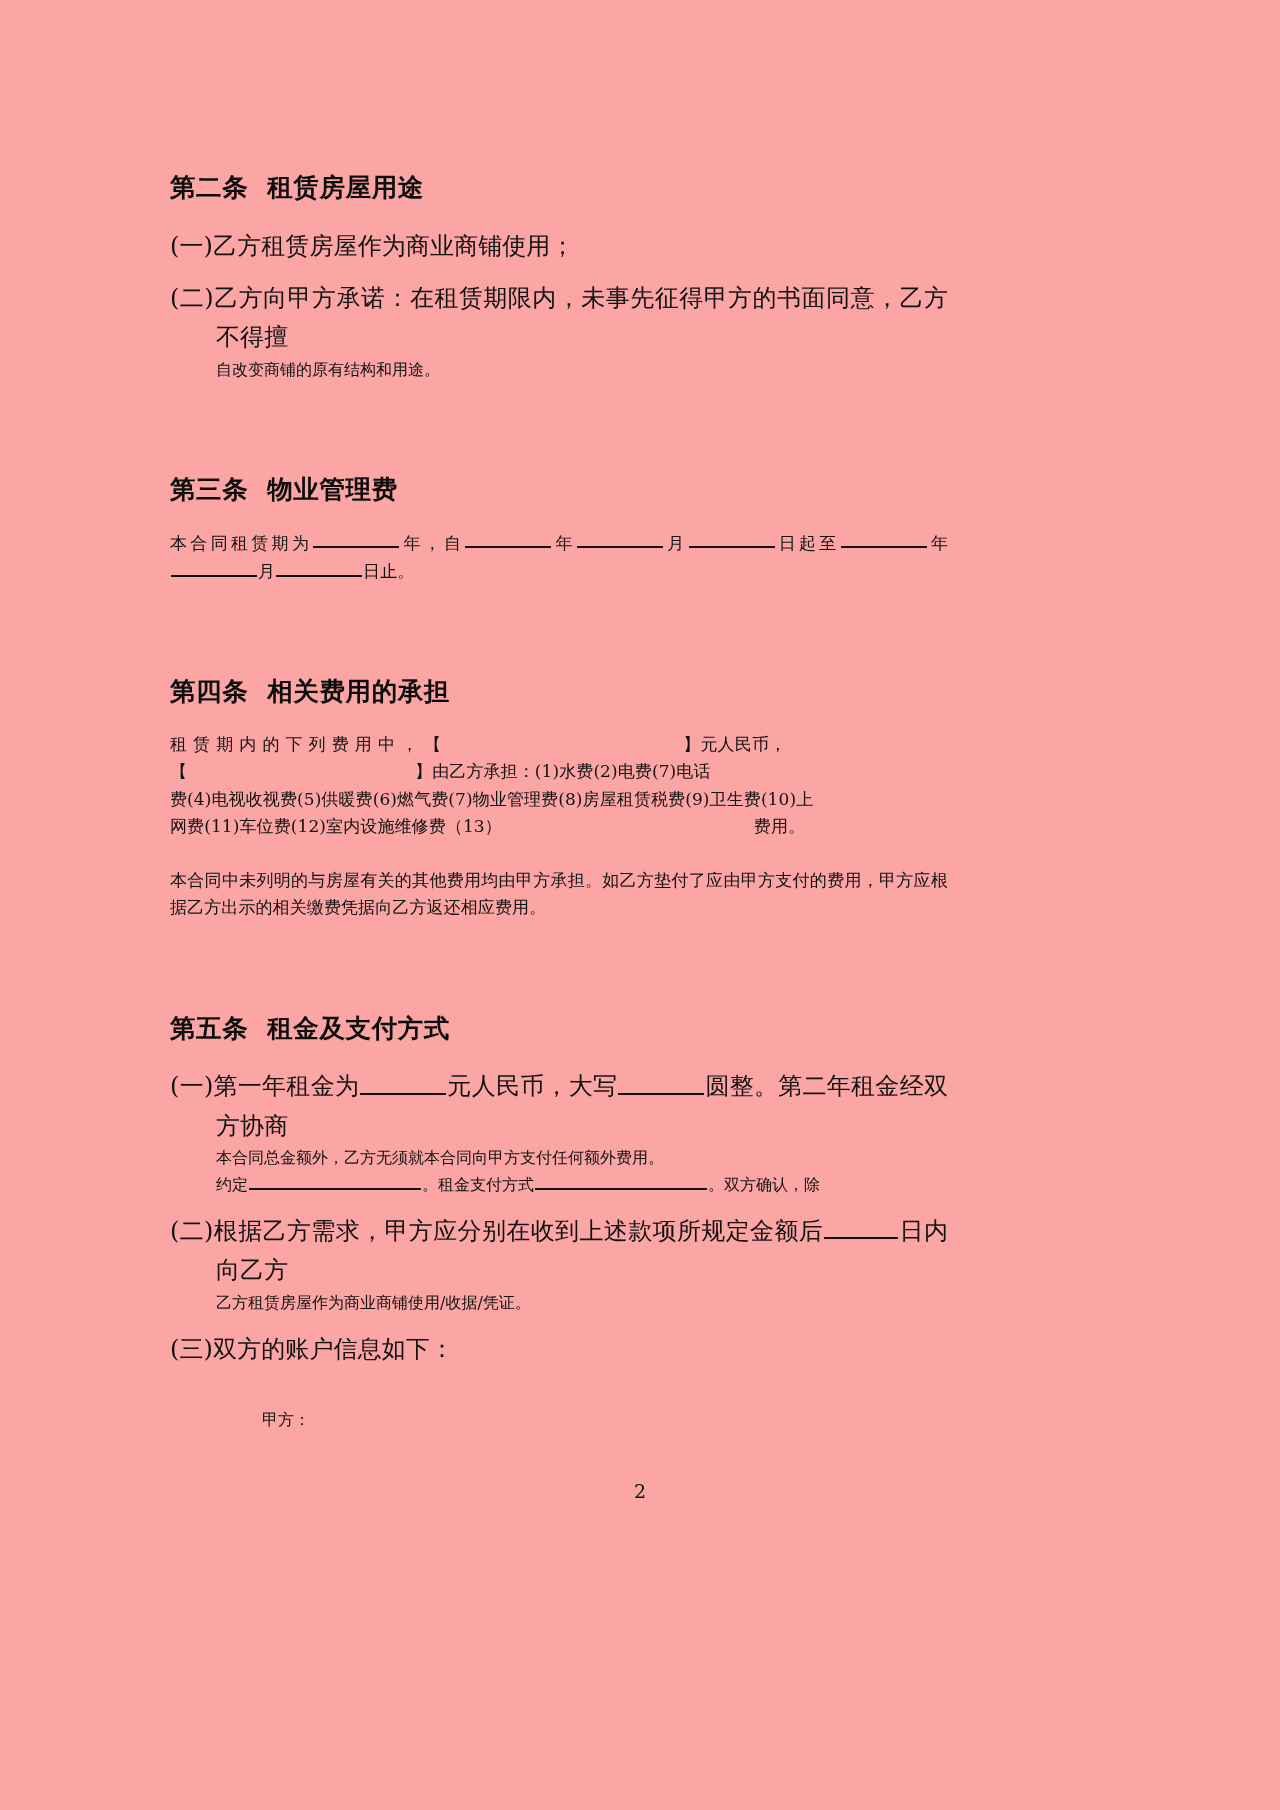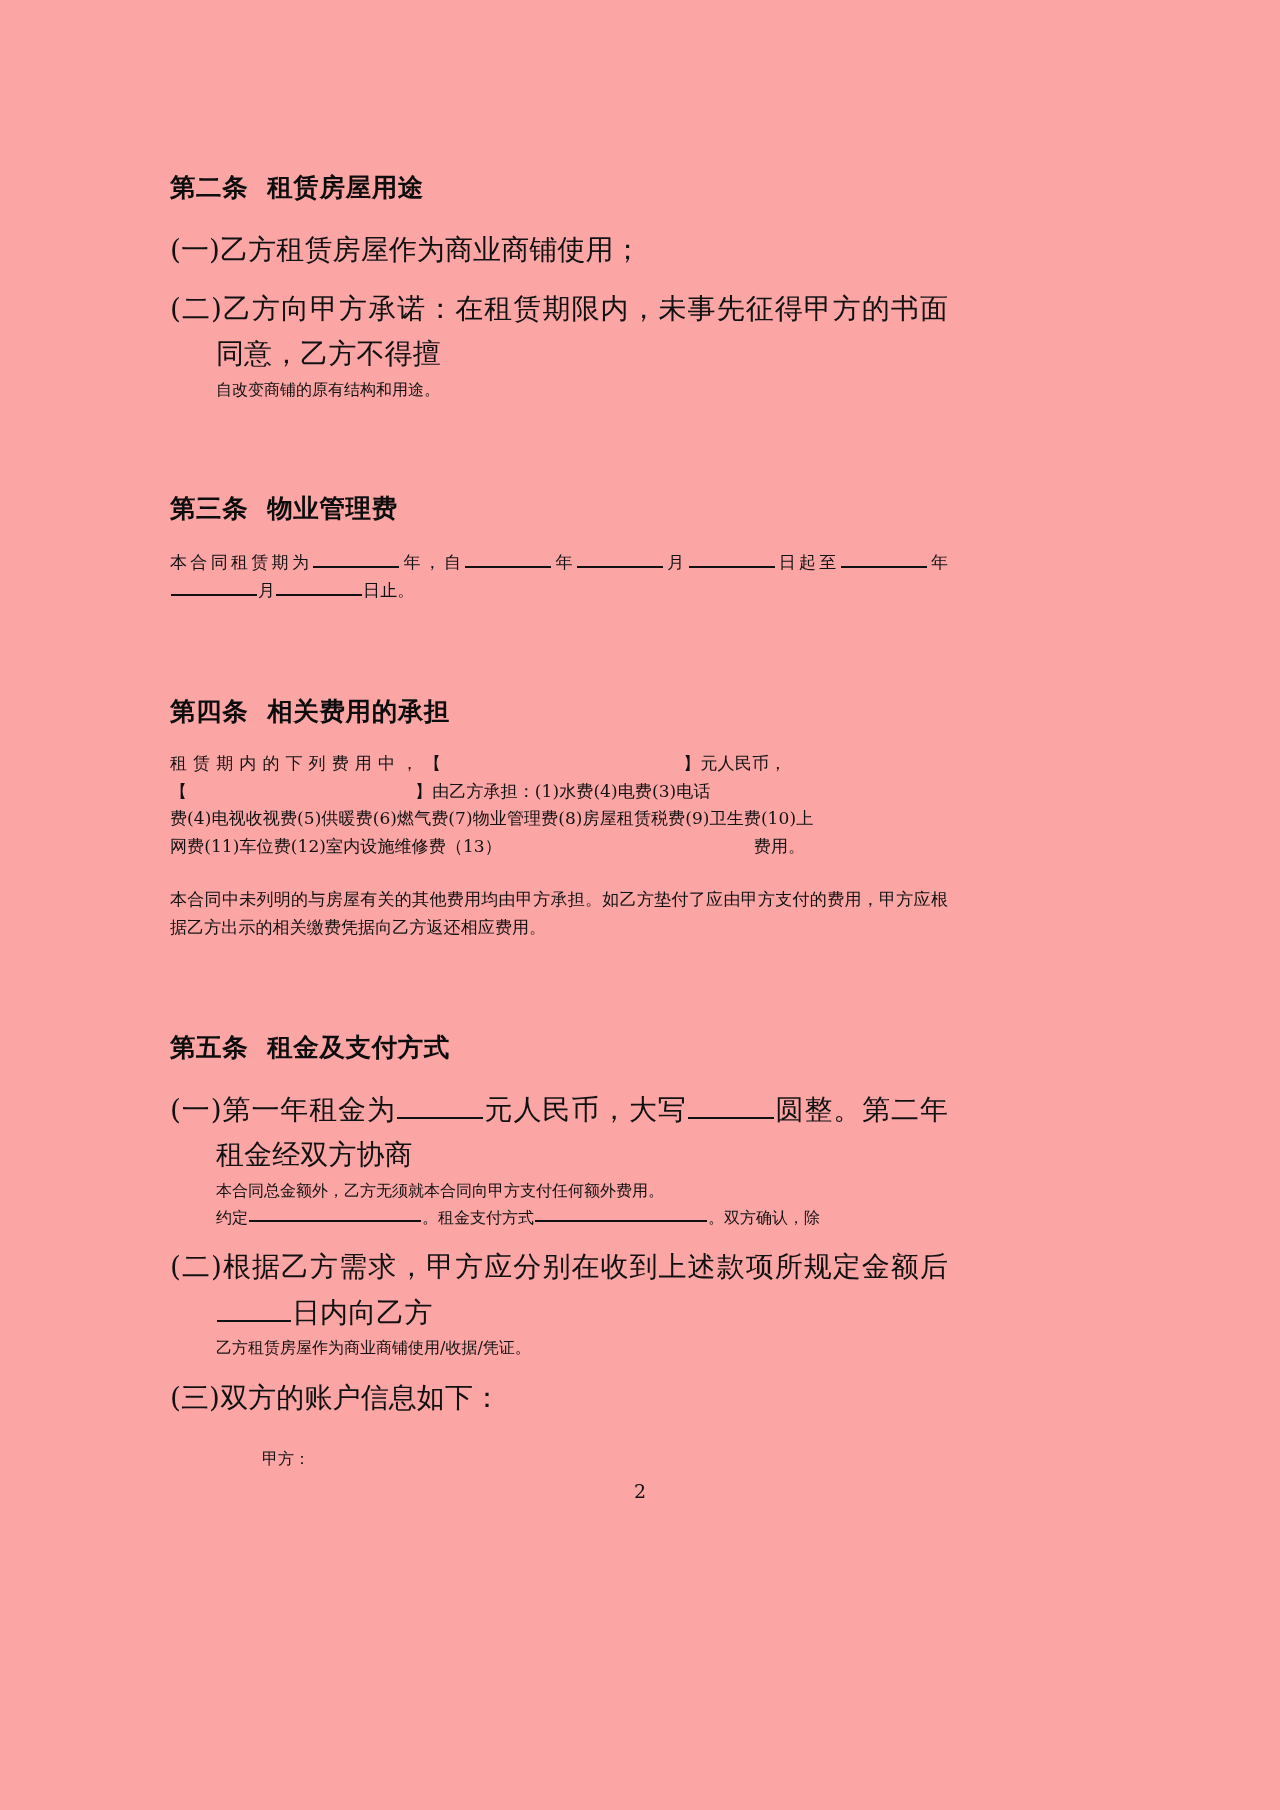--- a/index.html
+++ b/index.html
@@ -46,21 +46,21 @@
     color: #111111;
     text-align: justify;
     text-justify: inter-ideograph;
     letter-spacing: 0.1px;
   }
   .para.flow {
     text-indent: 0;
   }
   
   .listitem {
-    font-size: 28px;
+    font-size: 24px;
     line-height: 1.62;
     color: #111111;
     text-align: justify;
     text-justify: inter-ideograph;
     padding-left: 46px;
     text-indent: -46px;
     letter-spacing: 0.1px;
   }
   .subline {
     font-size: 16px;
@@ -128,21 +128,21 @@
 
     <div class="para flow"><span>本合同租赁期为</span><span class="blank b-md"></span><span>年，自</span><span class="blank b-md"></span><span>年</span><span class="blank b-md"></span><span>月</span><span class="blank b-md"></span><span>日起至</span><span class="blank b-md"></span><span>年</span><span class="blank b-md"></span><span>月</span><span class="blank b-md"></span><span>日止。</span></div>
 
     <div class="gap-xl"></div>
 
     <div class="heading">第四条  相关费用的承担</div>
     <div class="gap-s"></div>
 
     <div class="para">
       <div style="white-space:nowrap;"><span class="tracked-a">租赁期内的下列费用中，【</span><span class="brk-gap-a"></span><span class="tracked-b">】元人民币，</span></div>
-      <div style="white-space:nowrap;"><span>【</span><span class="brk-gap-b"></span><span>】由乙方承担：(1)水费(4)电费(3)电话</span></div>
+      <div style="white-space:nowrap;"><span>【</span><span class="brk-gap-b"></span><span>】由乙方承担：(1)水费(2)电费(7)电话</span></div>
       <div>费(4)电视收视费(5)供暖费(6)燃气费(7)物业管理费(8)房屋租赁税费(9)卫生费(10)上</div>
       <div style="white-space:nowrap;"><span>网费(11)车位费(12)室内设施维修费（13）</span><span class="spacer-fee"></span><span>费用。</span></div>
     </div>
 
     <div class="gap-s"></div>
 
     <div class="para flow">本合同中未列明的与房屋有关的其他费用均由甲方承担。如乙方垫付了应由甲方支付的费用，甲方应根据乙方出示的相关缴费凭据向乙方返还相应费用。</div>
 
     <div class="gap-xl"></div>
 
@@ -157,18 +157,18 @@
 
     <div class="listitem"><span>(二)</span><span>根据乙方需求，甲方应分别在收到上述款项所规定金额后</span><span class="blank b-sm"></span><span>日内向乙方</span></div>
     <div class="subline">乙方租赁房屋作为商业商铺使用/收据/凭证。</div>
 
     <div class="gap-xs"></div>
 
     <div class="listitem"><span>(三)</span><span>双方的账户信息如下：</span></div>
 
     <div class="gap-s"></div>
 
-    <div class="subline" style="padding-left:92px;">甲方：</div>
+    <div class="subline" style="padding-left:92px;margin-top:12px;">甲方：</div>
 
   </div>
 
   <div class="footer">2</div>
 </div>
 
 </body></html>

